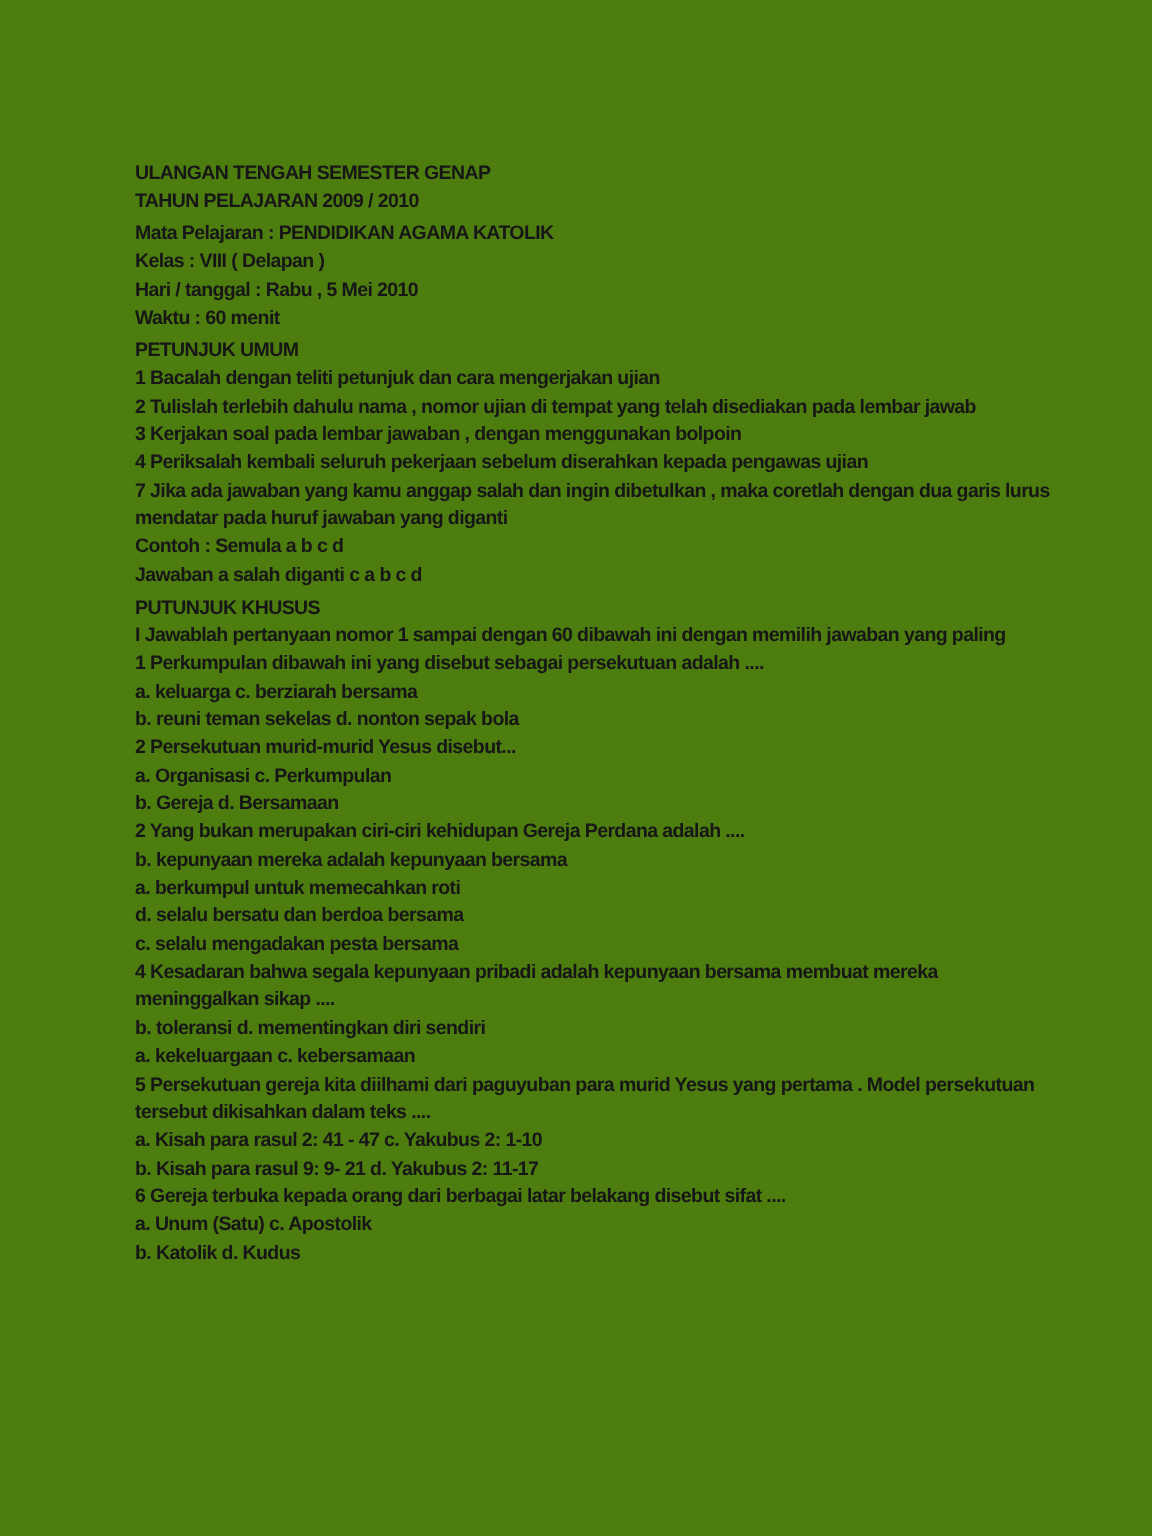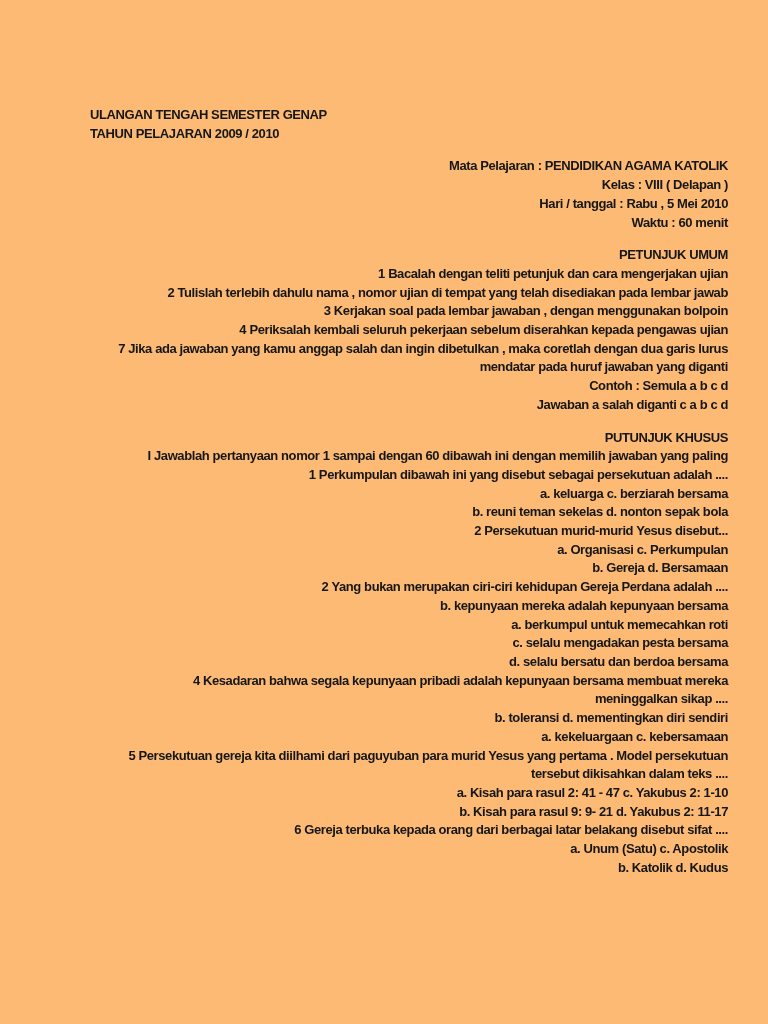--- a/index.html
+++ b/index.html
@@ -4,37 +4,36 @@
 <style>
   html, body {
     margin: 0;
     padding: 0;
     background: #ffffff;
   }
   .page {
     position: relative;
     width: 768px;
     height: 1024px;
-    background: #fdba74;
+    background: #4d7c0f;
     overflow: hidden;
     box-sizing: border-box;
     padding: 106px 40px 0 90px;
   }
   .line, .heading {
     font-family: "Liberation Sans", sans-serif;
     font-weight: 700;
     font-size: 13px;
     line-height: 18.7px;
     letter-spacing: -0.4px;
     color: #161616;
     white-space: nowrap;
   }
   .gap {
-    margin-top: 14px;
-    text-align: right;
+    margin-top: 3px;
   }
 </style>
 </head>
 <body>
 
 <main class="page">
 
   <section class="block">
       <div class="line">ULANGAN TENGAH SEMESTER GENAP</div>
       <div class="line">TAHUN PELAJARAN 2009 / 2010</div>
@@ -69,22 +68,22 @@
     <div>
         <div class="line">1 Perkumpulan dibawah ini yang disebut sebagai persekutuan adalah ....</div>
         <div class="line">a. keluarga c. berziarah bersama</div>
         <div class="line">b. reuni teman sekelas d. nonton sepak bola</div>
         <div class="line">2 Persekutuan murid-murid Yesus disebut...</div>
         <div class="line">a. Organisasi c. Perkumpulan</div>
         <div class="line">b. Gereja d. Bersamaan</div>
         <div class="line">2 Yang bukan merupakan ciri-ciri kehidupan Gereja Perdana adalah ....</div>
         <div class="line">b. kepunyaan mereka adalah kepunyaan bersama</div>
         <div class="line">a. berkumpul untuk memecahkan roti</div>
+        <div class="line">d. selalu bersatu dan berdoa bersama</div>
         <div class="line">c. selalu mengadakan pesta bersama</div>
-        <div class="line">d. selalu bersatu dan berdoa bersama</div>
         <div class="line">4 Kesadaran bahwa segala kepunyaan pribadi adalah kepunyaan bersama membuat mereka</div>
         <div class="line">meninggalkan sikap ....</div>
         <div class="line">b. toleransi d. mementingkan diri sendiri</div>
         <div class="line">a. kekeluargaan c. kebersamaan</div>
         <div class="line">5 Persekutuan gereja kita diilhami dari paguyuban para murid Yesus yang pertama . Model persekutuan</div>
         <div class="line">tersebut dikisahkan dalam teks ....</div>
         <div class="line">a. Kisah para rasul 2: 41 - 47 c. Yakubus 2: 1-10</div>
         <div class="line">b. Kisah para rasul 9: 9- 21 d. Yakubus 2: 11-17</div>
         <div class="line">6 Gereja terbuka kepada orang dari berbagai latar belakang disebut sifat ....</div>
         <div class="line">a. Unum (Satu) c. Apostolik</div>

